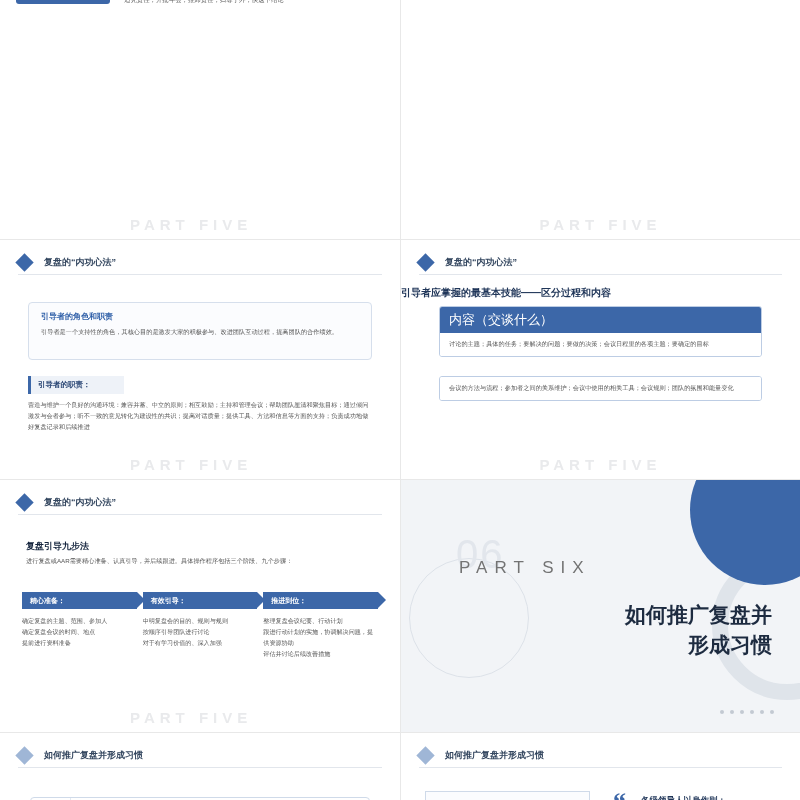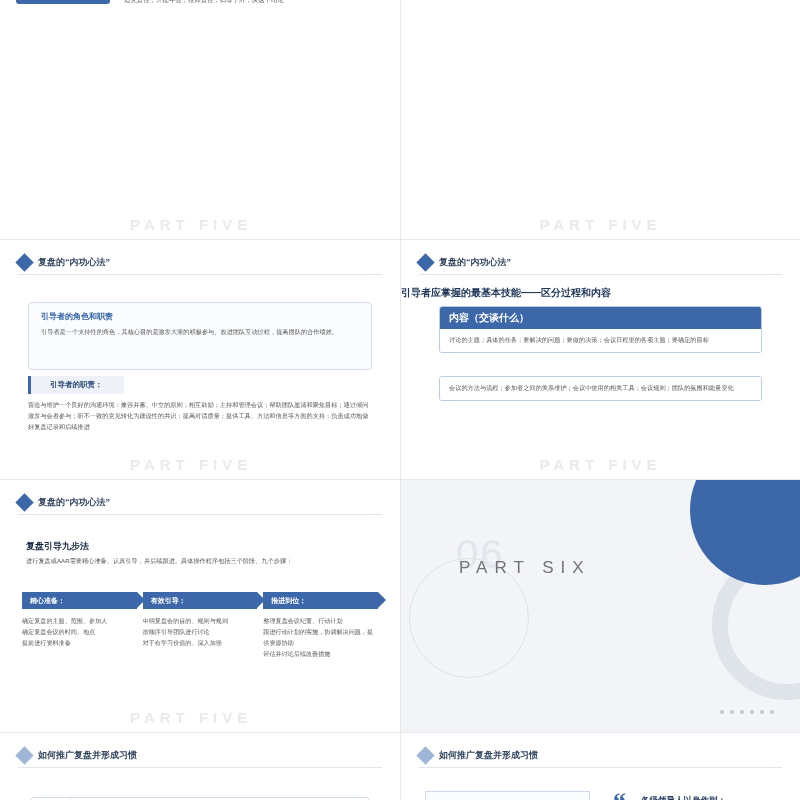--- a/index.html
+++ b/index.html
@@ -9,45 +9,45 @@
   .slide { position:relative; width:400px; height:240px; background:#ffffff;
     overflow:hidden; border-bottom:1px solid #e8e8e8; }
   .slide.r { border-left:1px solid #e8e8e8; }
   .slide.tall { height:253px; }
   
   .wm { position:absolute; bottom:6px; left:50%; transform:translateX(-50%);
     font-size:15px; letter-spacing:5px; color:#e9eaec; white-space:nowrap;
     font-weight:bold; }
   .wm.left { left:130px; transform:none; }
   
-  .hdr { position:absolute; top:16px; left:18px; display:flex; align-items:flex-end; gap:7px; }
+  .hdr { position:absolute; top:16px; left:18px; display:flex; align-items:flex-end; gap:13px; }
   .diamond { width:13px; height:13px; background:#3c67a8; transform:rotate(45deg); }
   .diamond.lt { background:#9fb6d6; }
   .hdr-t { font-size:9px; color:#33465f; font-weight:bold; }
   .rule { position:absolute; top:34px; left:18px; right:18px; height:1px; background:#e2e6ec; }
   .title-c { position:absolute; top:46px; left:0; right:0; 
     font-size:10px; color:#1f3558; font-weight:bold; }
   
   .body-txt { font-size:6.2px; line-height:1.75; color:#555; }
   
   .s1-box { position:absolute; left:16px; top:-22px; width:94px; height:26px;
     background:#3c67a8; border-radius:3px; }
   .s1-line { position:absolute; left:124px; top:-4px; width:250px; font-size:6.4px; color:#555; }
   
-  .card-a { position:absolute; left:28px; top:62px; right:28px; height:68px;
+  .card-a { position:absolute; left:28px; top:62px; right:28px; height:58px;
     border:1px solid #d6dfec; border-radius:4px; background:#fbfcfe; padding:8px 12px; }
   .card-a h4 { font-size:8px; color:#2f5fa8; margin-bottom:5px; }
   .tag-a { position:absolute; left:28px; top:136px; width:96px; height:18px;
     background:#eef2f8; border-left:3px solid #3c67a8; display:flex; align-items:center;
-    padding-left:19px; font-size:7.5px; color:#2a4674; font-weight:bold; }
+    padding-left:7px; font-size:7.5px; color:#2a4674; font-weight:bold; }
   .para-a { position:absolute; left:28px; top:160px; right:28px; }
   
   .bbox { position:absolute; left:38px; right:38px; border:1px solid #bdcde4;
     border-radius:3px; overflow:hidden; }
-  .bbox .cap { background:#3c67a8; color:#fff; font-size:10px; font-weight:bold;
+  .bbox .cap { background:#3c67a8; color:#fff; font-size:13px; font-weight:normal;
     padding:4px 9px; }
   .bbox .cnt { padding:6px 9px; font-size:6.2px; line-height:1.7; color:#555; background:#fff; }
   
   .c-title { position:absolute; left:26px; top:60px; font-size:9px; color:#14243d; font-weight:bold; }
   .c-desc { position:absolute; left:26px; top:76px; right:26px; }
   .arrow-row { position:absolute; left:22px; top:112px; right:22px; display:flex; gap:6px; }
   .acol { flex:1; }
   .aban { position:relative; height:17px; background:#3c67a8; color:#fff; font-size:7px;
     font-weight:bold; display:flex; align-items:center; padding-left:8px; }
   .aban:after { content:""; position:absolute; right:-8px; top:0; border-left:8px solid #3c67a8;
@@ -162,20 +162,22 @@
     <div class="wm left">PART FIVE</div>
   </div>
 
   <div class="slide tall r">
     <div class="sixbg"></div>
     <div class="circ2"></div>
     <div class="circ3"></div>
     <div class="circ1"></div>
     <div class="bigno">06</div>
     <div class="partsix">PART SIX</div>
+    <div class="six-h" style="white-space:pre-line">如何推广复盘并
+形成习惯</div>
     <div class="dots">
         <i></i>
         <i></i>
         <i></i>
         <i></i>
         <i></i>
         <i></i>
       </div>
   </div>
 

